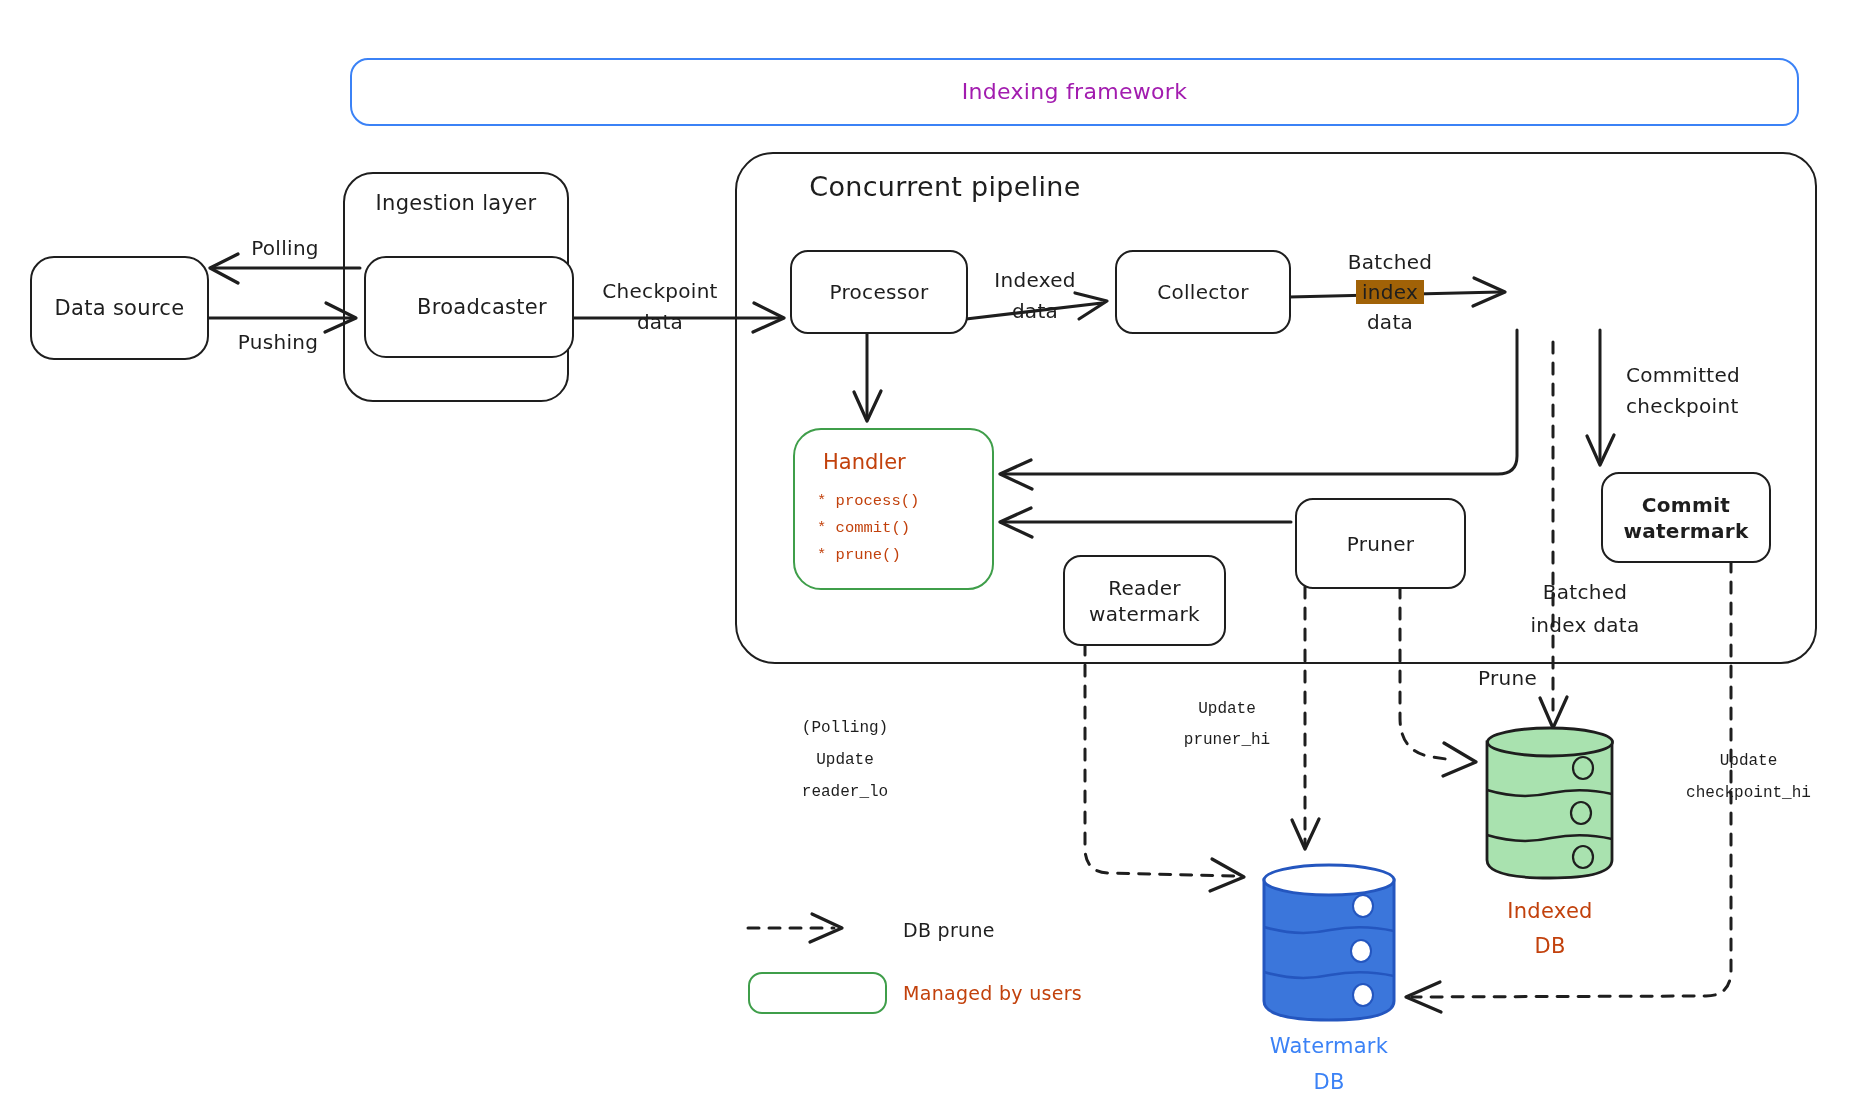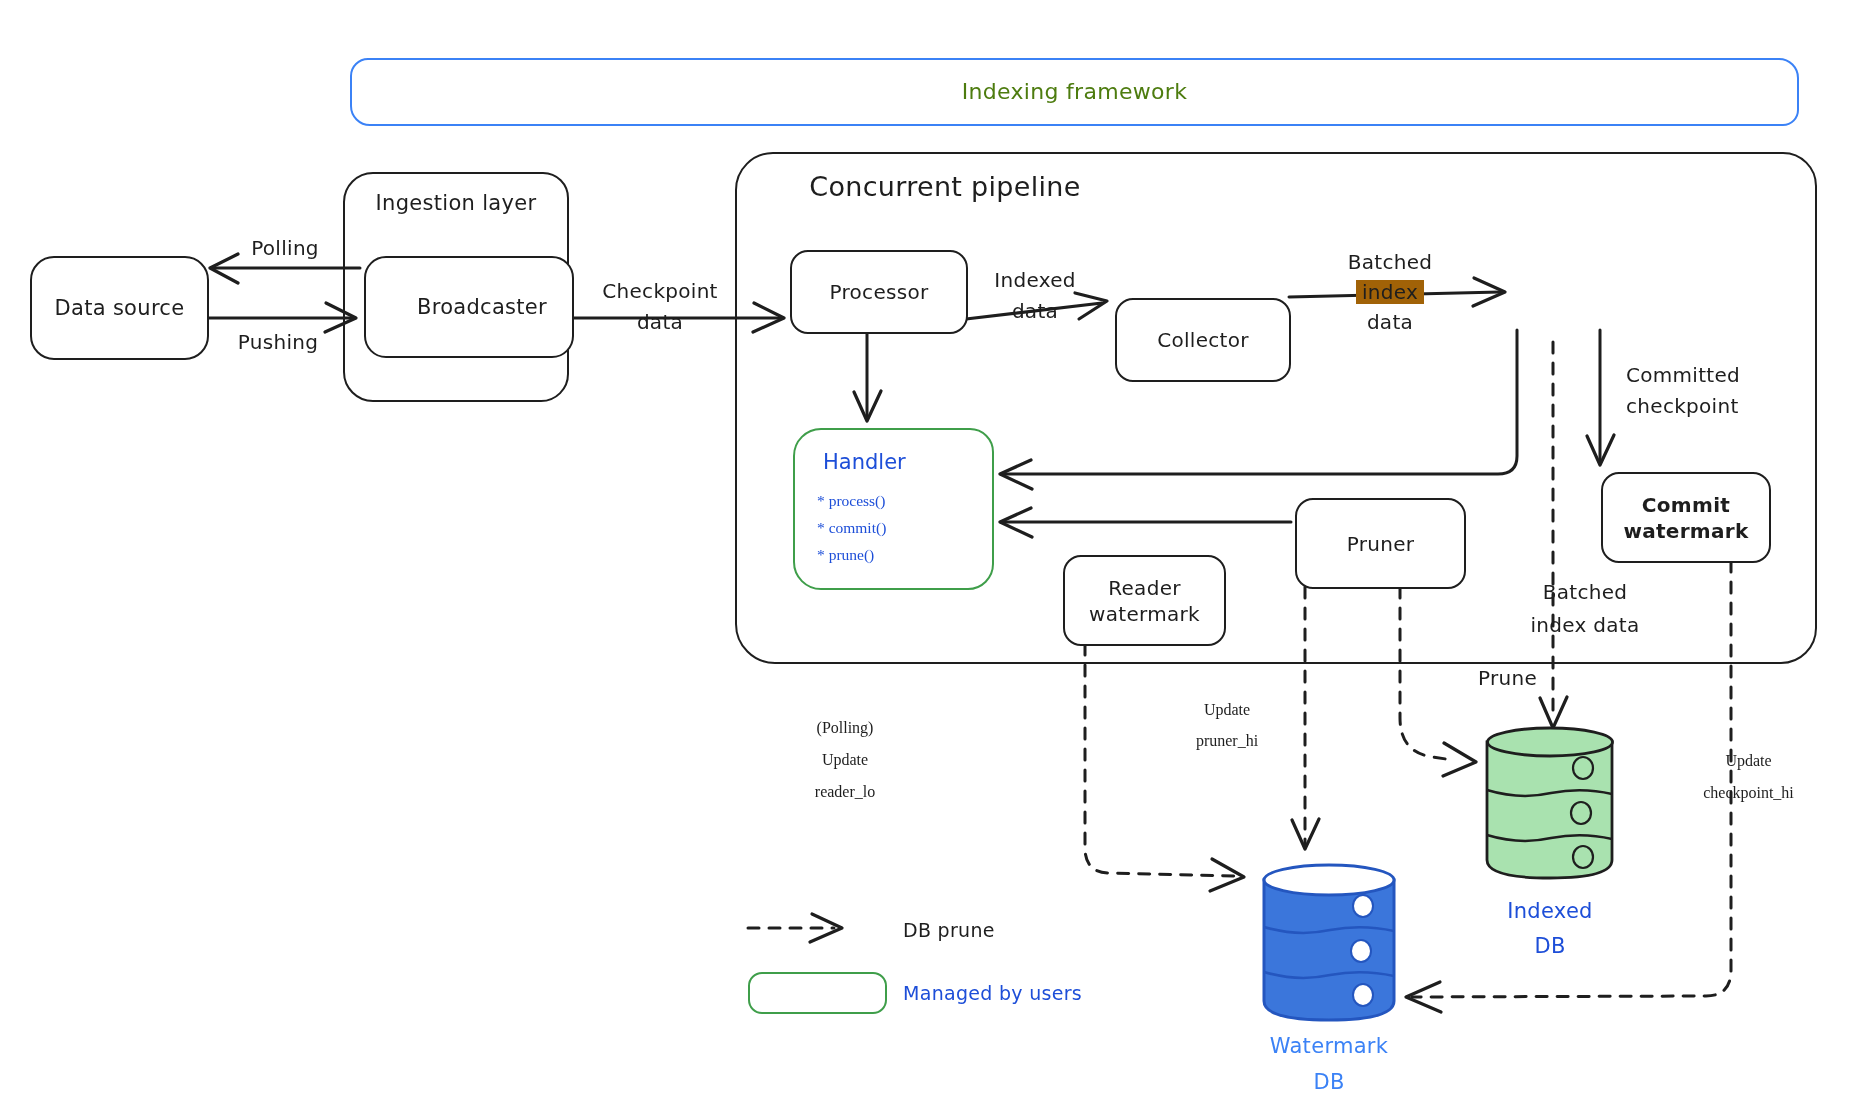--- a/index.html
+++ b/index.html
@@ -3,23 +3,23 @@
 <meta charset="utf-8">
 <style>
   html,body{margin:0;padding:0;background:#ffffff;}
   #stage{position:relative;width:1858px;height:1102px;background:#ffffff;overflow:hidden;
          font-family:"DejaVu Sans",sans-serif;color:#1e1e1e;}
   .node{position:absolute;border:2.5px solid #1e1e1e;background:#ffffff;
         display:flex;align-items:center;justify-content:center;text-align:center;
         font-size:20px;letter-spacing:.3px;}
   .frame{position:absolute;border:2.5px solid #1e1e1e;background:transparent;}
   .lbl{position:absolute;text-align:center;font-size:20px;letter-spacing:.3px;line-height:30px;}
-  .mono{font-family:Liberation Serif, serif;font-size:16px;letter-spacing:0;}
-  .green{color:#1d4ed8;}
-  .blue{color:#4d7c0f;}
+  .mono{font-family:Liberation Mono, monospace;font-size:16px;letter-spacing:0;}
+  .green{color:#c2410c;}
+  .blue{color:#a21caf;}
   svg{position:absolute;left:0;top:0;}
   .edge{stroke:#1e1e1e;stroke-width:3;fill:none;stroke-linecap:round;stroke-linejoin:round;}
   .dashed{stroke-dasharray:11 10;}
   .head{stroke:#1e1e1e;stroke-width:3.2;fill:none;stroke-linecap:round;stroke-linejoin:round;}
 </style>
 </head>
 <body>
 
 <div id="stage">
 
@@ -132,21 +132,21 @@
   <div class="frame" style="left:735px;top:152px;width:1078px;height:508px;border-radius:38px 34px 36px 40px;">
   </div>
   <div class="lbl" style="left:795px;top:172px;width:300px;font-size:27px;">Concurrent pipeline</div>
 
   <div class="node" style="left:30px;top:256px;width:175px;height:100px;border-radius:24px;font-size:21px;">Data source</div>
 
   <div class="node" style="left:364px;top:256px;width:180px;height:98px;border-radius:22px;font-size:21px;padding-left:26px;">Broadcaster</div>
 
   <div class="node" style="left:790px;top:250px;width:174px;height:80px;border-radius:18px;">Processor</div>
 
-  <div class="node" style="left:1115px;top:250px;width:172px;height:80px;border-radius:18px;margin-top:48px;">Collector</div>
+  <div class="node" style="left:1115px;top:250px;width:172px;height:80px;border-radius:18px;">Collector</div>
 
 
   <div class="node" style="left:1295px;top:498px;width:167px;height:87px;border-radius:18px;">Pruner</div>
 
   <div class="node" style="left:1063px;top:555px;width:159px;height:87px;border-radius:18px;line-height:26px;">
     <div>
       <div>Reader</div>
       <div>watermark</div>
     </div>
   </div>

